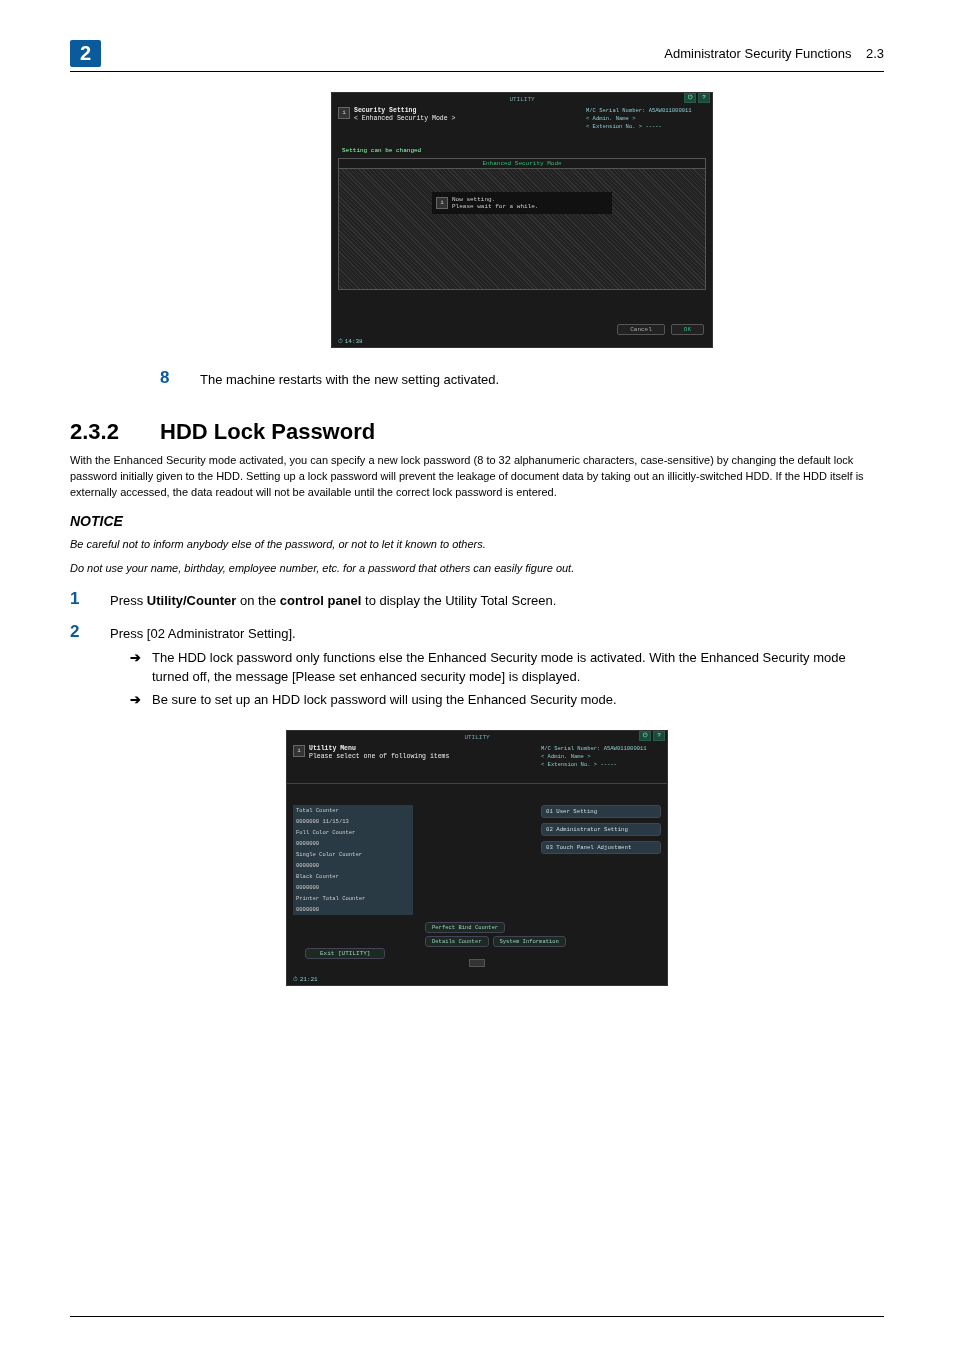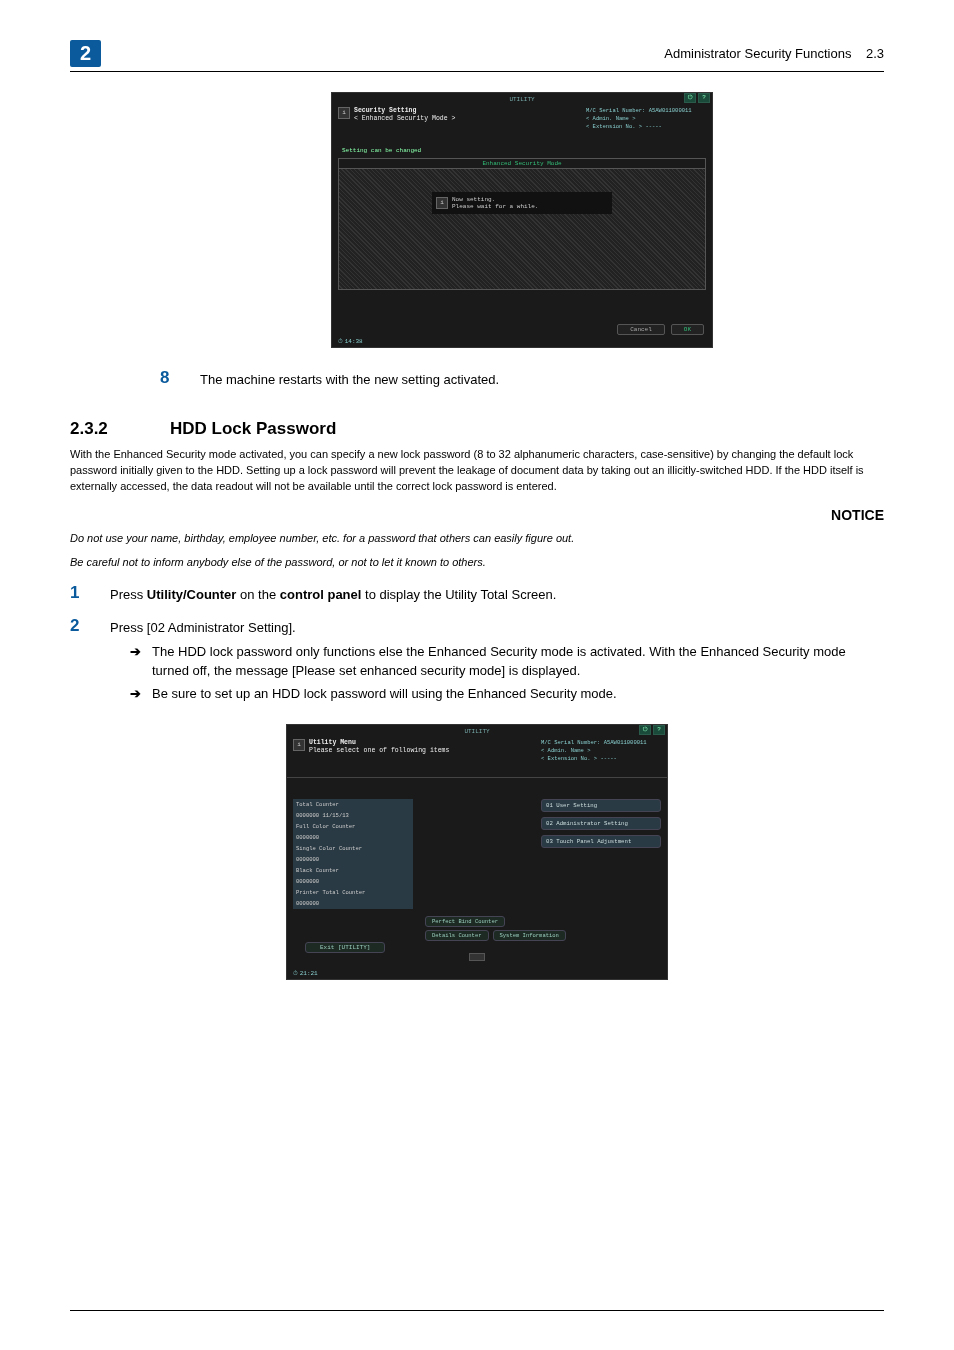--- a/index.html
+++ b/index.html
@@ -272,42 +272,41 @@
   font-weight: bold;
   flex-shrink: 0;
 }
 .step-text {
   flex: 1;
   font-size: 13px;
   line-height: 1.4;
   padding-top: 3px;
 }
 h3.section-head {
-  font-size: 17px;
+  font-size: 22px;
   font-weight: bold;
   margin: 30px 0 8px 0;
   display: flex;
-  gap: 10px;
 }
 .section-num {
   width: 90px;
 }
 .section-body-indent {
   margin-left: 0;
 }
 .para {
   font-size: 11px;
   line-height: 1.45;
   margin: 8px 0;
 }
 .notice-head {
+  font-style: italic;
   font-weight: bold;
   font-size: 14px;
   margin-top: 12px;
-  text-align: right;
 }
 .italic {
   font-style: italic;
 }
 .sublist {
   padding-left: 20px;
   margin: 6px 0;
 }
 .sub-item {
   display: flex;
@@ -397,22 +396,22 @@
 
   <h3 class="section-head">
     <span class="section-num">2.3.2</span>
     <span>HDD Lock Password</span>
   </h3>
 
   <div class="content section-body-indent">
     <div class="para">With the Enhanced Security mode activated, you can specify a new lock password (8 to 32 alphanumeric characters, case-sensitive) by changing the default lock password initially given to the HDD. Setting up a lock password will prevent the leakage of document data by taking out an illicitly-switched HDD. If the HDD itself is externally accessed, the data readout will not be available until the correct lock password is entered.</div>
 
     <div class="notice-head">NOTICE</div>
+    <div class="para italic">Be careful not to inform anybody else of the password, or not to let it known to others.</div>
     <div class="para italic">Do not use your name, birthday, employee number, etc. for a password that others can easily figure out.</div>
-    <div class="para italic">Be careful not to inform anybody else of the password, or not to let it known to others.</div>
 
     <div class="step">
       <div class="step-num">1</div>
       <div class="step-text">
         <span>Press </span><b>Utility/Counter</b><span> on the </span><b>control panel</b><span> to display the Utility Total Screen.</span>
       </div>
     </div>
 
     <div class="step">
       <div class="step-num">2</div>

